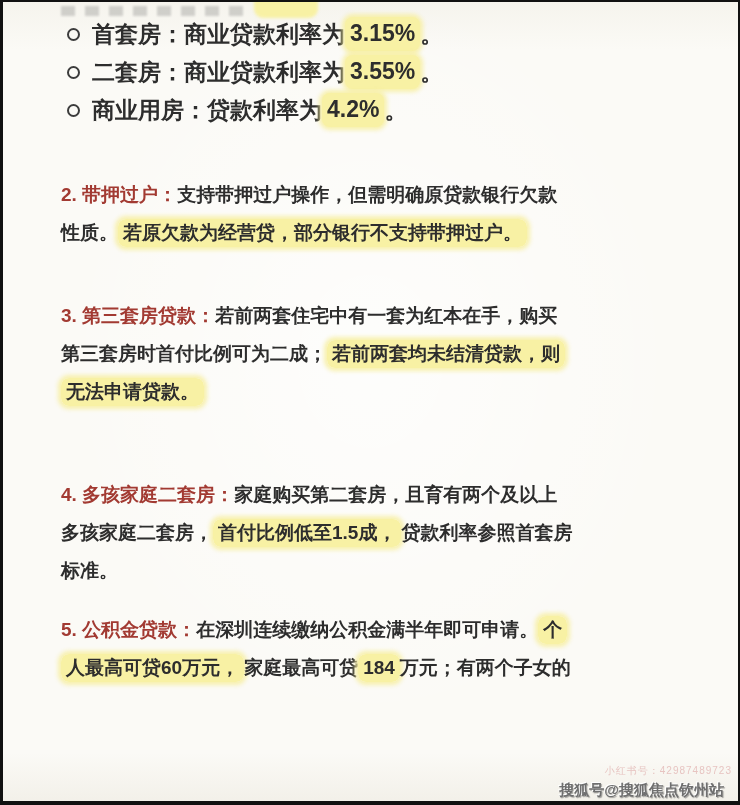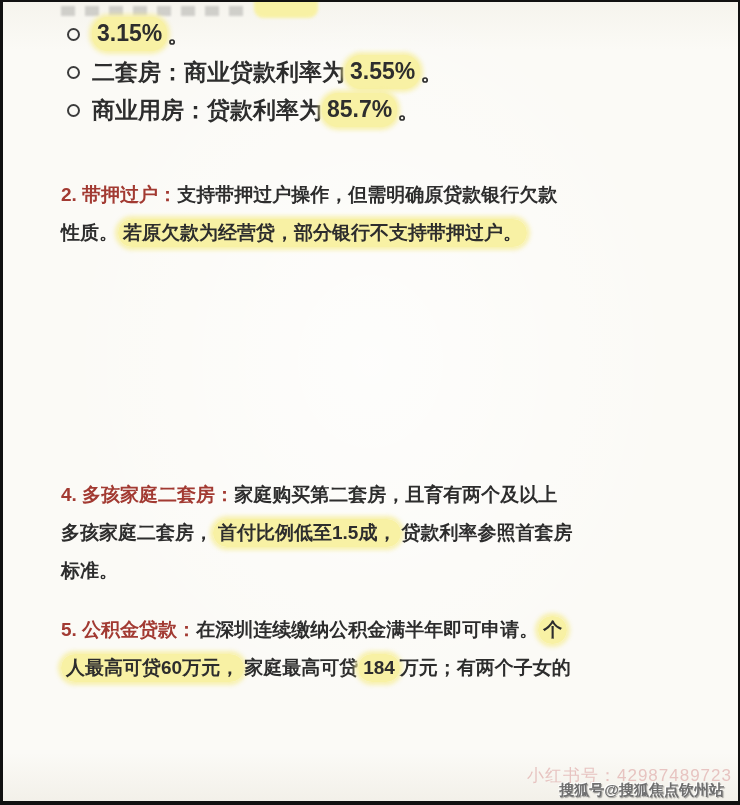--- a/index.html
+++ b/index.html
@@ -53,27 +53,27 @@
   }
   .section-2{top:174px;}
   .section-3{top:295px;}
   .section-4{top:474px;}
   .section-5{top:609px;}
   .tline{height:38px;line-height:38px;white-space:nowrap;}
   .seg{color:var(--ink);}
   .seg.red{color:var(--red);}
   .seg.hl{
     background:var(--hl);
-    border-radius:16px;
+    border-radius:8px;
     padding:3px 5px 4px 5px;
     box-shadow:0 0 4px 3px rgba(247,238,160,.85);
   }
   .wm-xhs{
     position:absolute;right:6px;top:762px;
-    font-size:17px;letter-spacing:1px;
+    font-size:10px;letter-spacing:1px;
     color:rgba(216,146,146,.5);
     white-space:nowrap;
   }
   .wm-sohu{
     position:absolute;right:14px;top:779px;
     font-size:15px;font-weight:700;
     color:#6f6f6f;
     text-shadow:-1px -1px 0 #ffffff,1px 1px 1px rgba(60,60,60,.45);
     white-space:nowrap;
   }
@@ -82,40 +82,46 @@
 <body>
 
 <div class="page">
 
   <div class="ghost-strip"></div>
   <div class="ghost-hl"></div>
 
   <ul class="bullet-list">
       <li>
         <span class="bullet-marker"></span>
+        <span class="seg">首套房：商业贷款利率为</span>
         <span class="seg hl">3.15%</span>
         <span class="seg">。</span>
       </li>
       <li>
         <span class="bullet-marker"></span>
         <span class="seg">二套房：商业贷款利率为</span>
         <span class="seg hl">3.55%</span>
         <span class="seg">。</span>
       </li>
       <li>
         <span class="bullet-marker"></span>
         <span class="seg">商业用房：贷款利率为</span>
-        <span class="seg hl">85.7%</span>
+        <span class="seg hl">4.2%</span>
         <span class="seg">。</span>
       </li>
     </ul>
 
   <div class="section section-2">
       <div class="tline"><span class="seg red">2. 带押过户：</span><span class="seg">支持带押过户操作，但需明确原贷款银行欠款</span></div>
       <div class="tline"><span class="seg">性质。</span><span class="seg hl">若原欠款为经营贷，部分银行不支持带押过户。</span></div>
+    </div>
+  <div class="section section-3">
+      <div class="tline"><span class="seg red">3. 第三套房贷款：</span><span class="seg">若前两套住宅中有一套为红本在手，购买</span></div>
+      <div class="tline"><span class="seg">第三套房时首付比例可为二成；</span><span class="seg hl">若前两套均未结清贷款，则</span></div>
+      <div class="tline"><span class="seg hl">无法申请贷款。</span></div>
     </div>
   <div class="section section-4">
       <div class="tline"><span class="seg red">4. 多孩家庭二套房：</span><span class="seg">家庭购买第二套房，且育有两个及以上</span></div>
       <div class="tline"><span class="seg">多孩家庭二套房，</span><span class="seg hl">首付比例低至1.5成，</span><span class="seg">贷款利率参照首套房</span></div>
       <div class="tline"><span class="seg">标准。</span></div>
     </div>
   <div class="section section-5">
       <div class="tline"><span class="seg red">5. 公积金贷款：</span><span class="seg">在深圳连续缴纳公积金满半年即可申请。</span><span class="seg hl">个</span></div>
       <div class="tline"><span class="seg hl">人最高可贷60万元，</span><span class="seg">家庭最高可贷</span><span class="seg hl">184</span><span class="seg">万元；有两个子女的</span></div>
     </div>

